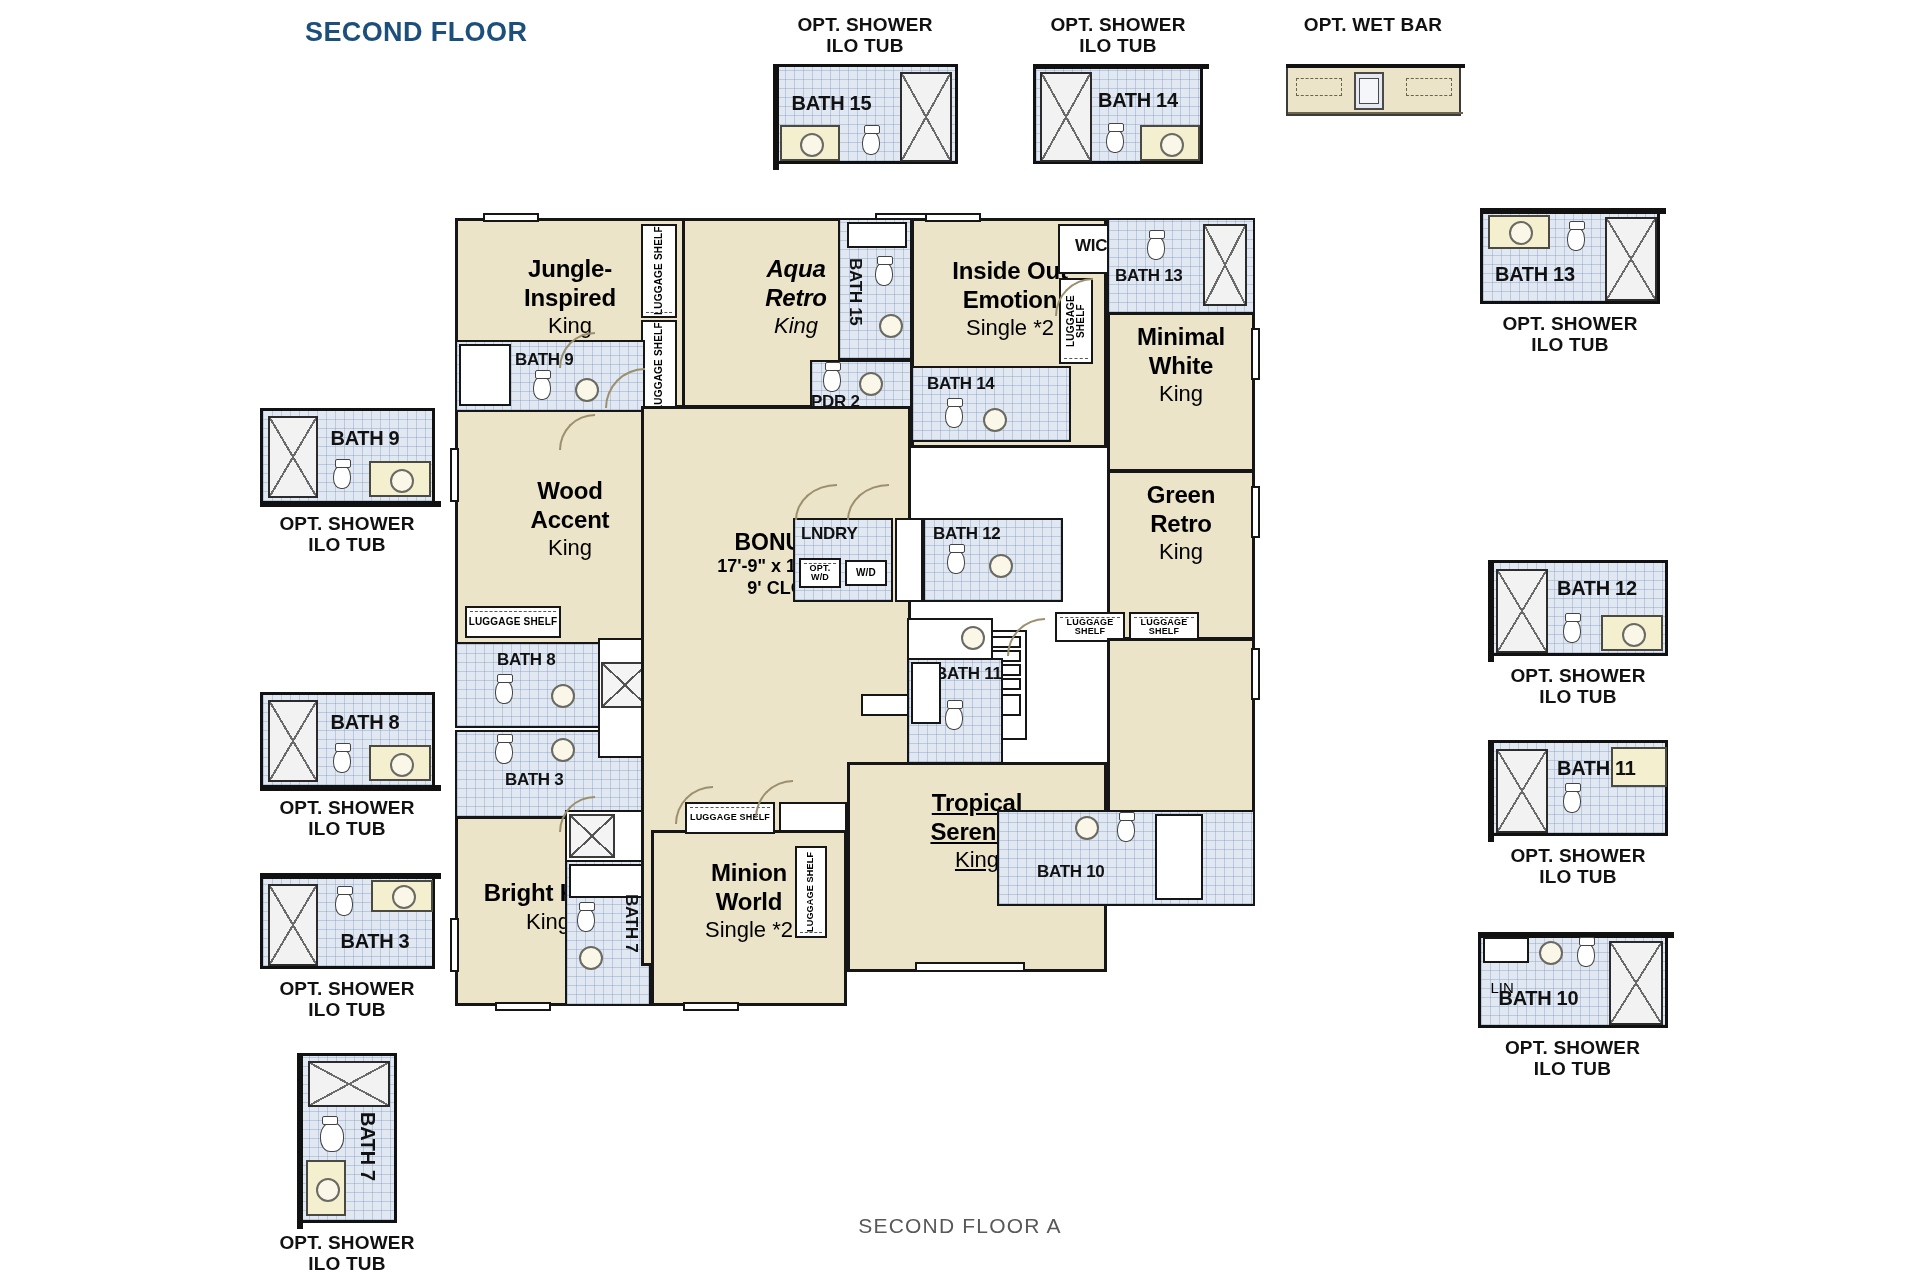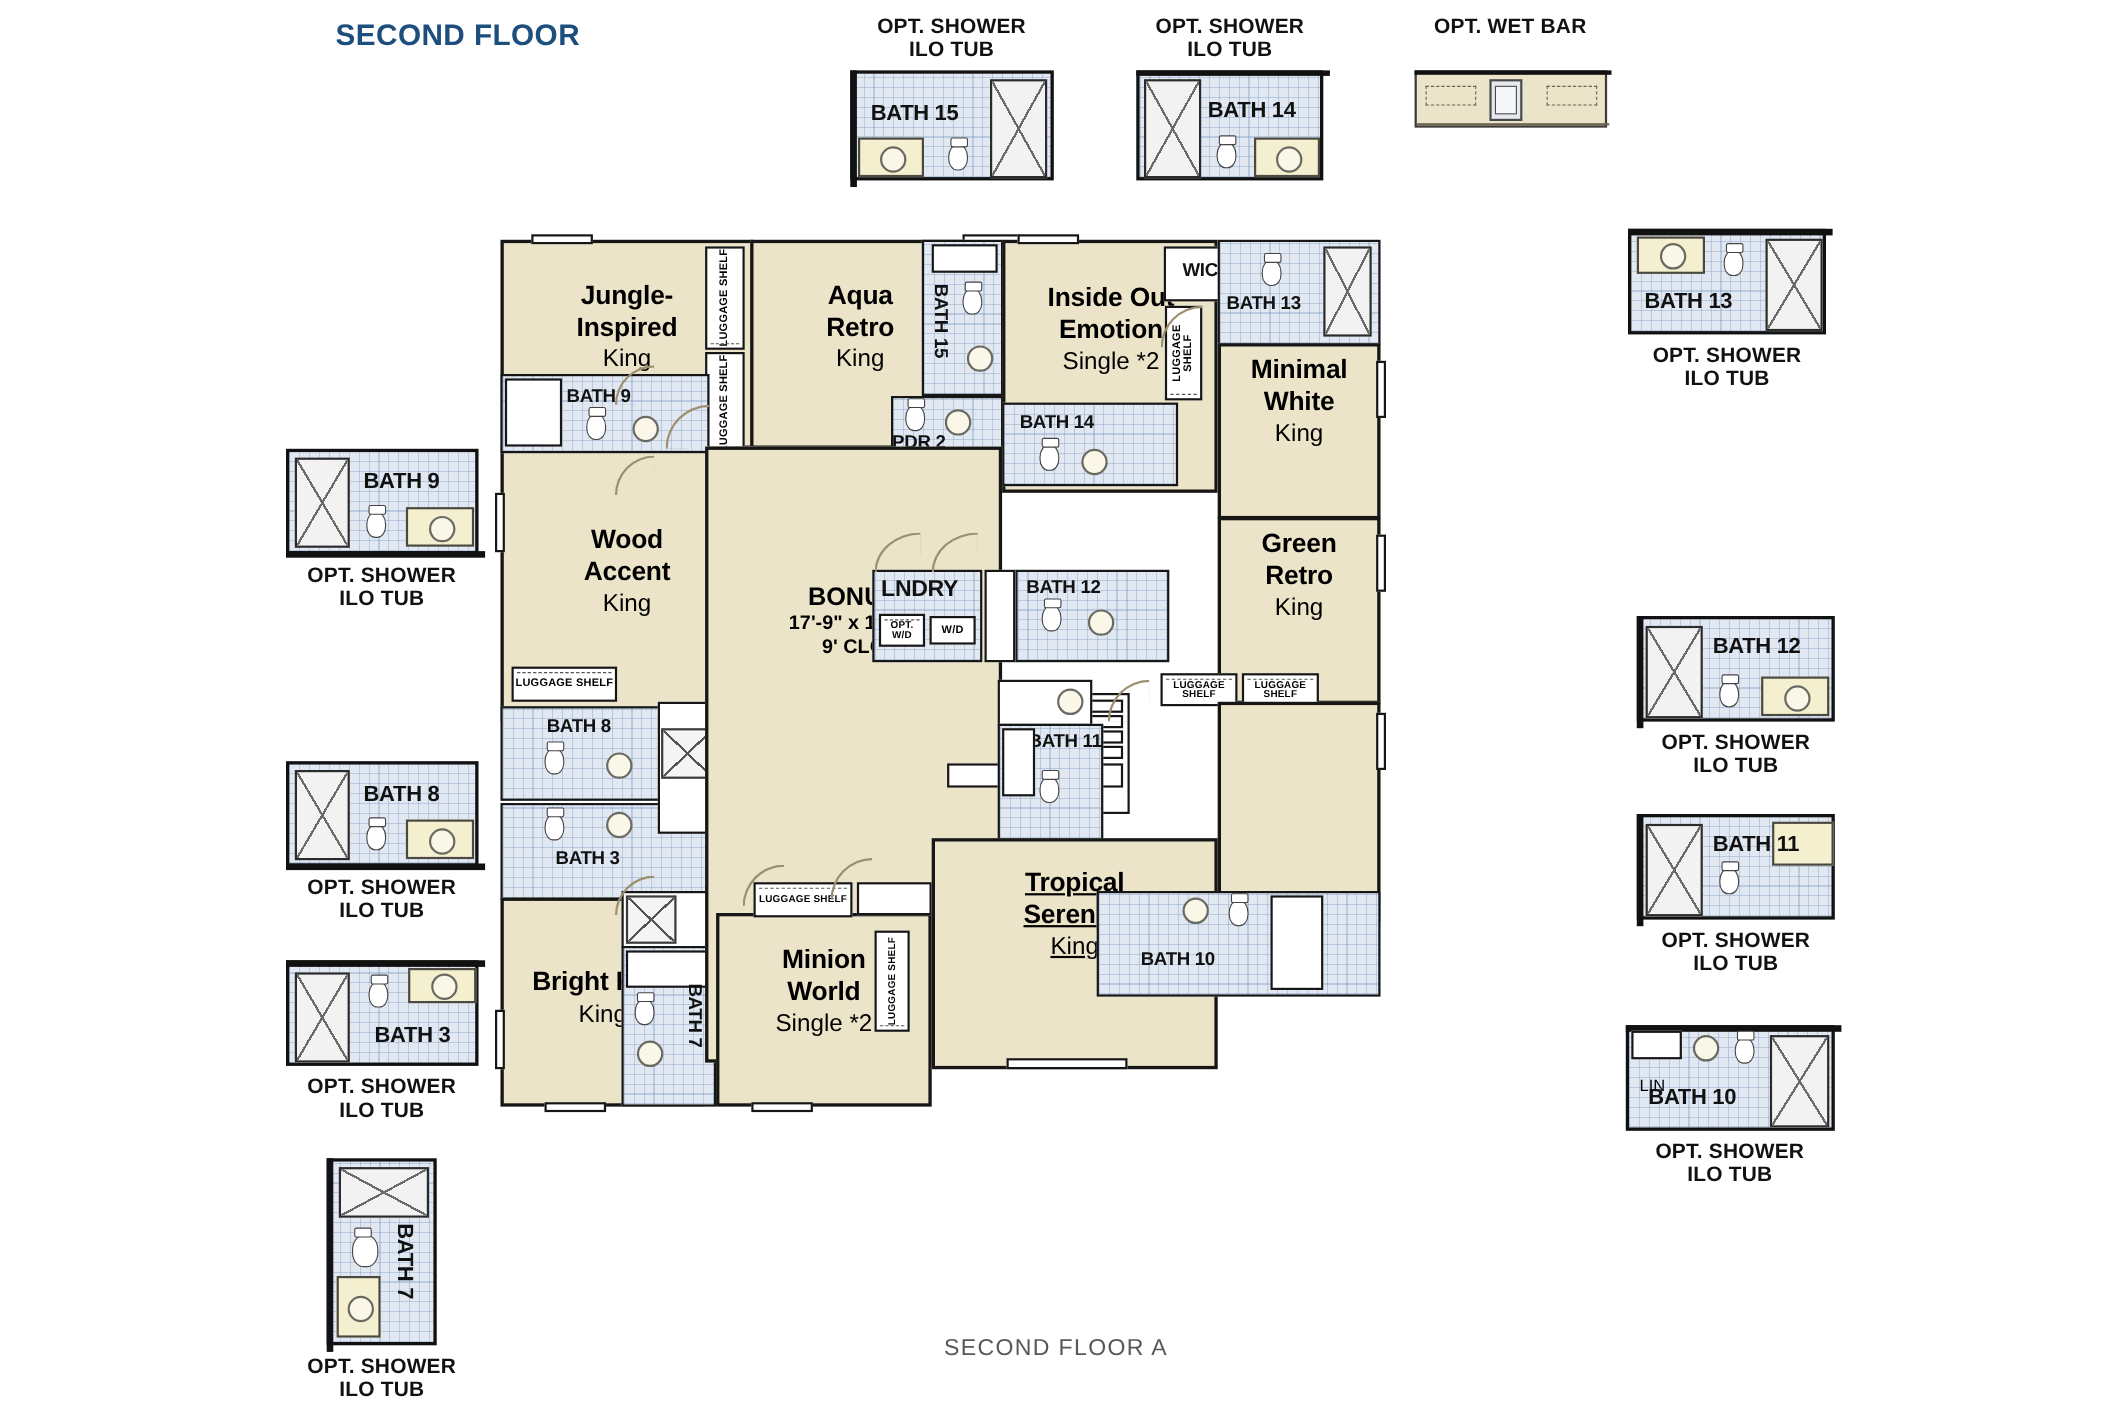--- a/index.html
+++ b/index.html
@@ -243,21 +243,21 @@
 
   <div class="room" style="left:0;top:0;width:230px;height:190px;"></div>
   <div class="roomlbl" style="left:0;top:36px;width:230px;">
     <div class="nm">Jungle-</div>
     <div class="nm">Inspired</div>
     <div class="sz">King</div>
   </div>
   <div class="winw" style="left:28px;top:-5px;width:56px;height:9px;"></div>
 
   <div class="room" style="left:227px;top:0;width:230px;height:190px;"></div>
-  <div class="roomlbl" style="left:227px;top:36px;width:200px;">
+  <div class="roomlbl" style="left:241px;top:36px;width:200px;font-style:italic;">
     <div class="nm">Aqua</div>
     <div class="nm">Retro</div>
     <div class="sz">King</div>
   </div>
   <div class="winw" style="left:420px;top:-5px;width:56px;height:9px;"></div>
 
   <div class="chip v dash" style="left:186px;top:6px;width:36px;height:94px;">LUGGAGE SHELF</div>
   <div class="chip v dash" style="left:186px;top:102px;width:36px;height:94px;">LUGGAGE SHELF</div>
 
   <div class="wet" style="left:383px;top:0;width:74px;height:142px;"></div>
@@ -357,21 +357,21 @@
   </div>
 
   <div class="plain" style="left:456px;top:412px;width:116px;height:110px;"></div>
   <div class="plain" style="left:462px;top:418px;width:104px;height:12px;"></div>
   <div class="plain" style="left:462px;top:432px;width:104px;height:12px;"></div>
   <div class="plain" style="left:462px;top:446px;width:104px;height:12px;"></div>
   <div class="plain" style="left:462px;top:460px;width:104px;height:12px;"></div>
   <div class="plain" style="left:406px;top:476px;width:160px;height:22px;"></div>
 
   <div class="wet" style="left:338px;top:300px;width:100px;height:84px;"></div>
-  <div class="bathlbl" style="left:346px;top:306px;font-size:21px;">LNDRY</div>
+  <div class="bathlbl" style="left:346px;top:306px;font-size:17px;">LNDRY</div>
   <div class="chip dash" style="left:344px;top:340px;width:42px;height:30px;font-size:9px;">OPT. W/D</div>
   <div class="chip" style="left:390px;top:342px;width:42px;height:26px;font-size:10px;">W/D</div>
 
   <div class="wet" style="left:468px;top:300px;width:140px;height:84px;"></div>
   <div class="toilet" style="left:492px;top:332px;"></div>
   <div class="sink" style="left:534px;top:336px;"></div>
   <div class="bathlbl" style="left:478px;top:306px;font-size:17px;">BATH 12</div>
   <div class="plain" style="left:440px;top:300px;width:28px;height:84px;"></div>
 
   <div class="room" style="left:652px;top:252px;width:148px;height:170px;"></div>

